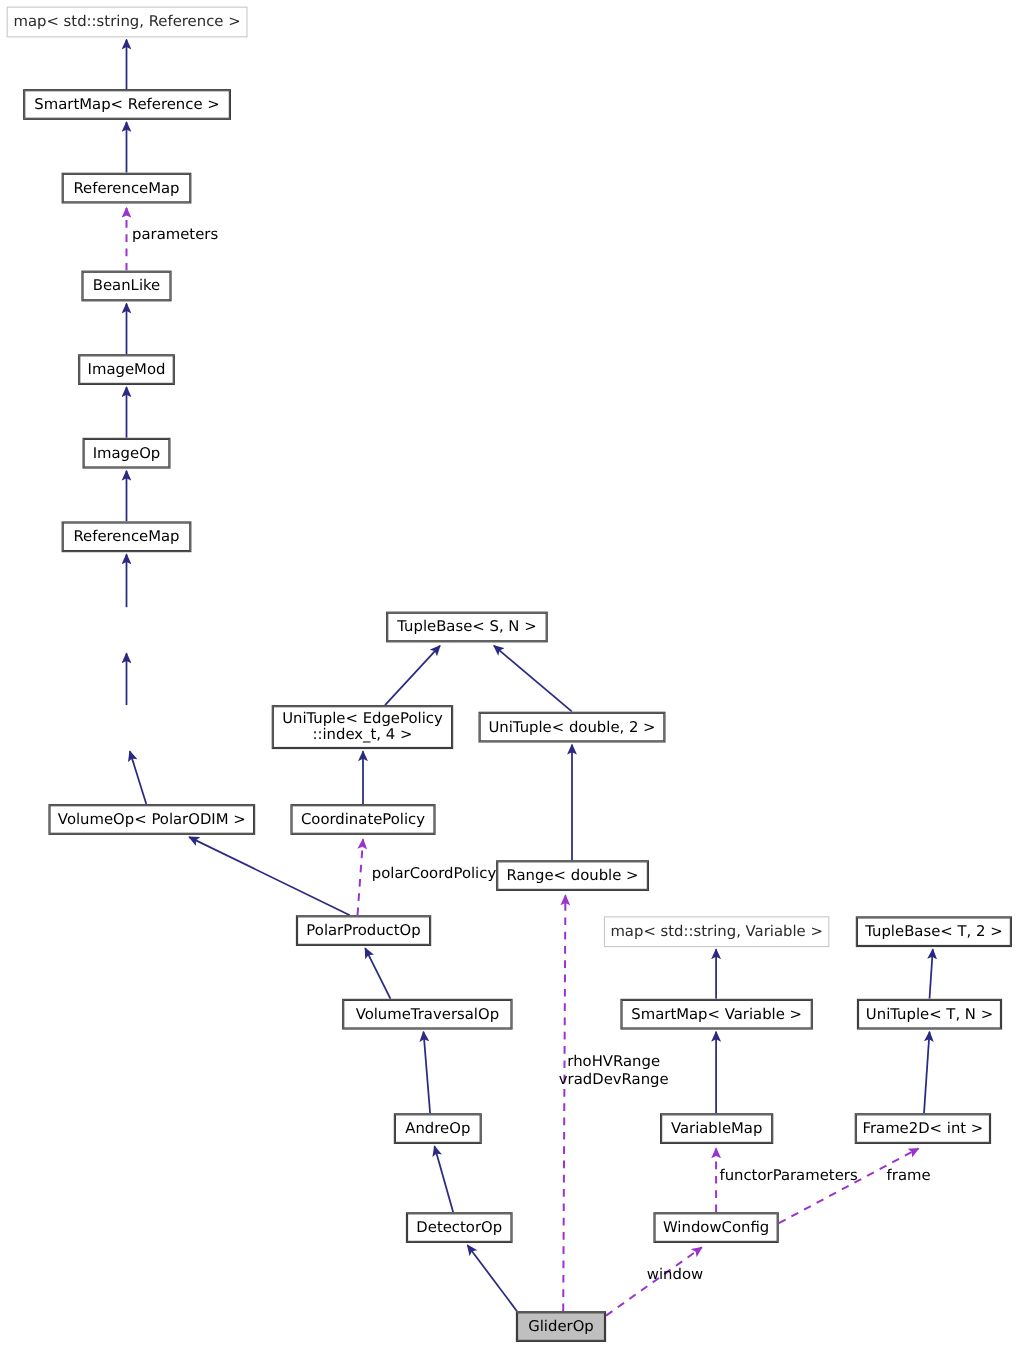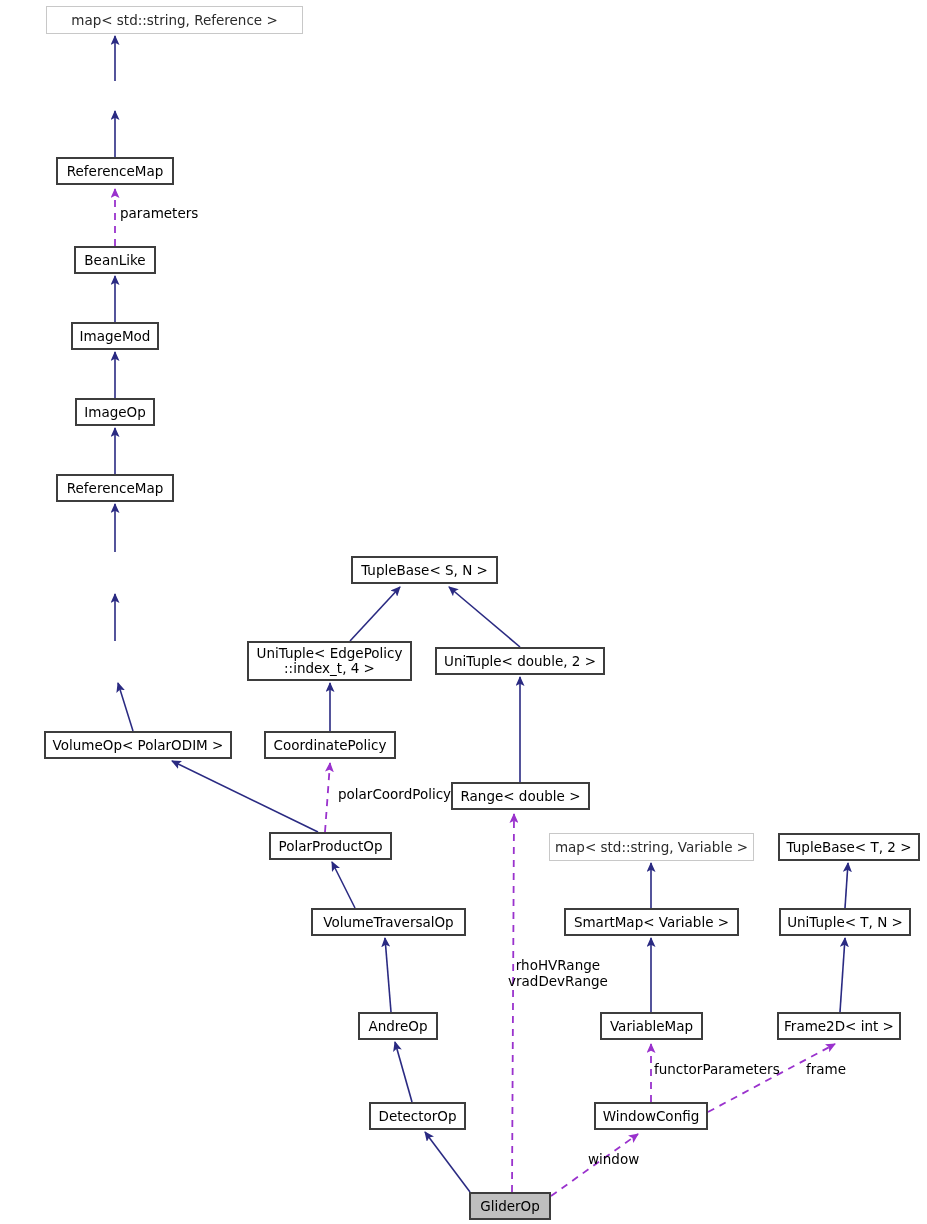--- a/index.html
+++ b/index.html
@@ -105,22 +105,23 @@
     <g stroke="#9a32cd" stroke-width="1.8" fill="none" stroke-dasharray="7,6" marker-end="url(#arrow-usage)">
       <line x1="115" y1="246" x2="115" y2="189"></line>
       <line x1="325" y1="832" x2="330" y2="763"></line>
       <line x1="512" y1="1192" x2="514" y2="814"></line>
       <line x1="651" y1="1102" x2="651" y2="1044"></line>
       <line x1="551" y1="1196" x2="638" y2="1134"></line>
       <line x1="708" y1="1112" x2="835" y2="1044"></line>
     </g>
   </svg>
 
-  <div class="node external" style="left:6px; top:6px; width:257px; height:28px;margin-left:40px;">map&lt; std::string, Reference &gt;</div>
+  <div class="node external" style="left:6px; top:6px; width:219px; height:28px;">map&lt; std::string, Reference &gt;</div>
 
+  <div class="node" style="left:21px; top:81px; width:189px; height:28px;">SmartMap&lt; Reference &gt;</div>
 
   <div class="node" style="left:56px; top:157px; width:118px; height:28px;">ReferenceMap</div>
 
   <div class="node" style="left:74px; top:246px; width:82px; height:28px;">BeanLike</div>
 
   <div class="node" style="left:71px; top:322px; width:88px; height:28px;">ImageMod</div>
 
   <div class="node" style="left:75px; top:398px; width:80px; height:28px;">ImageOp</div>
 
   <div class="node" style="left:56px; top:474px; width:118px; height:28px;">ReferenceMap</div>

